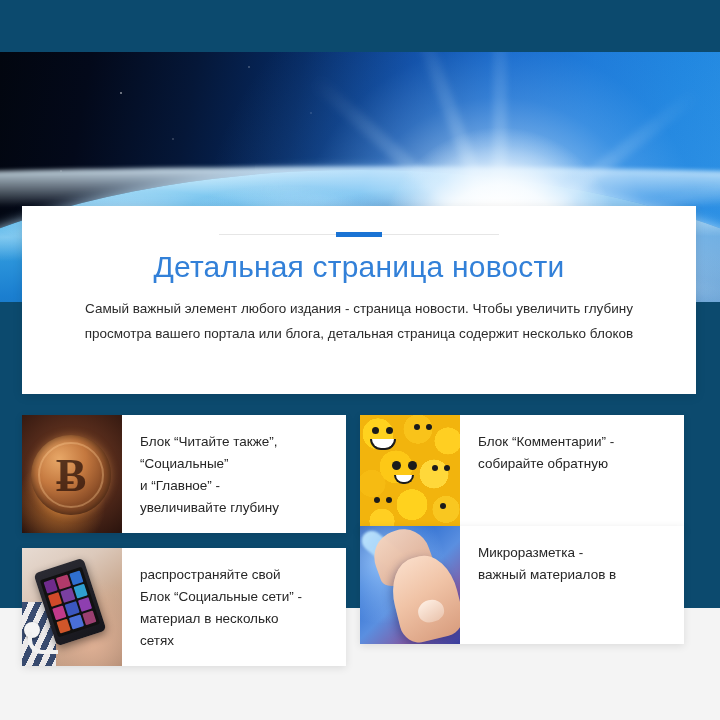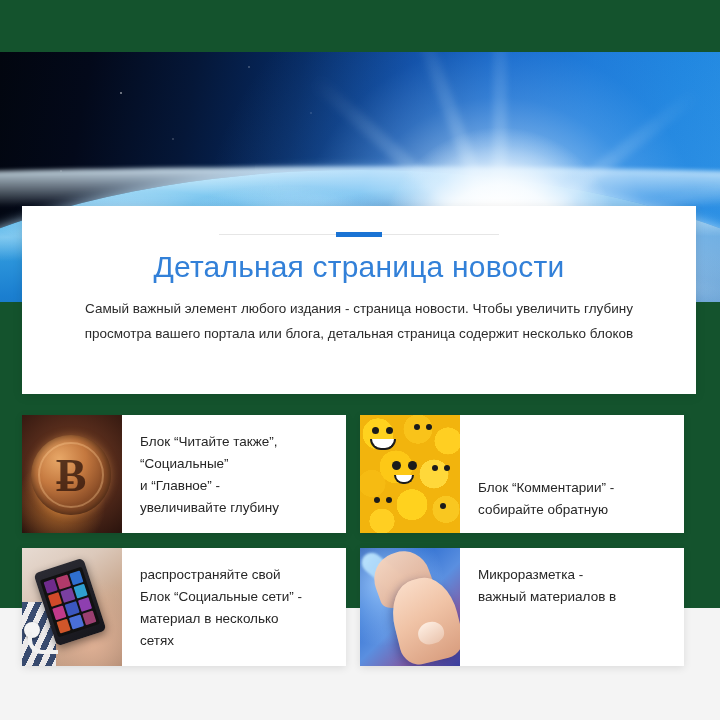--- a/index.html
+++ b/index.html
@@ -2,21 +2,21 @@
 <html><head>
 <meta charset="utf-8">
 <style>
   * { margin:0; padding:0; box-sizing:border-box; }
   html, body {
     width:720px; height:720px;
     background:#f4f4f4;
     font-family:"Liberation Sans", sans-serif;
     overflow:hidden;
   }
-  .page { position:relative; width:720px; height:608px; background:#14532d; }
+  .page { position:relative; width:720px; height:608px; background:#0c4a6e; }
 
   
   .hero {
     position:absolute; left:0; top:52px; width:720px; height:250px;
     overflow:hidden;
     background:#030914;
   }
   
   .hero-sky {
     position:absolute; inset:0;
@@ -122,23 +122,23 @@
   }
 
   
   .card {
     position:absolute; width:324px; height:118px;
     background:#fff;
     box-shadow:0 2px 8px rgba(0,0,0,0.10);
     display:flex; align-items:stretch;
   }
   .card.c1 { left:22px;  top:415px; }
-  .card.c2 { left:360px; top:415px;align-items:flex-end; }
+  .card.c2 { left:360px; top:415px; }
   .card.c3 { left:22px;  top:548px; }
-  .card.c4 { left:360px; top:548px; }
+  .card.c4 { left:360px; top:526px; }
 
   .thumb { width:100px; height:118px; flex:0 0 100px; overflow:hidden; position:relative; }
 
   
   .thumb-coin {
     position:absolute; inset:0;
     background:
       radial-gradient(circle at 38% 76%, rgba(255,160,60,0.55), rgba(0,0,0,0) 42%),
       radial-gradient(circle at 50% 44%, #7d4526 0%, #51291a 55%, #2a130d 100%);
   }

